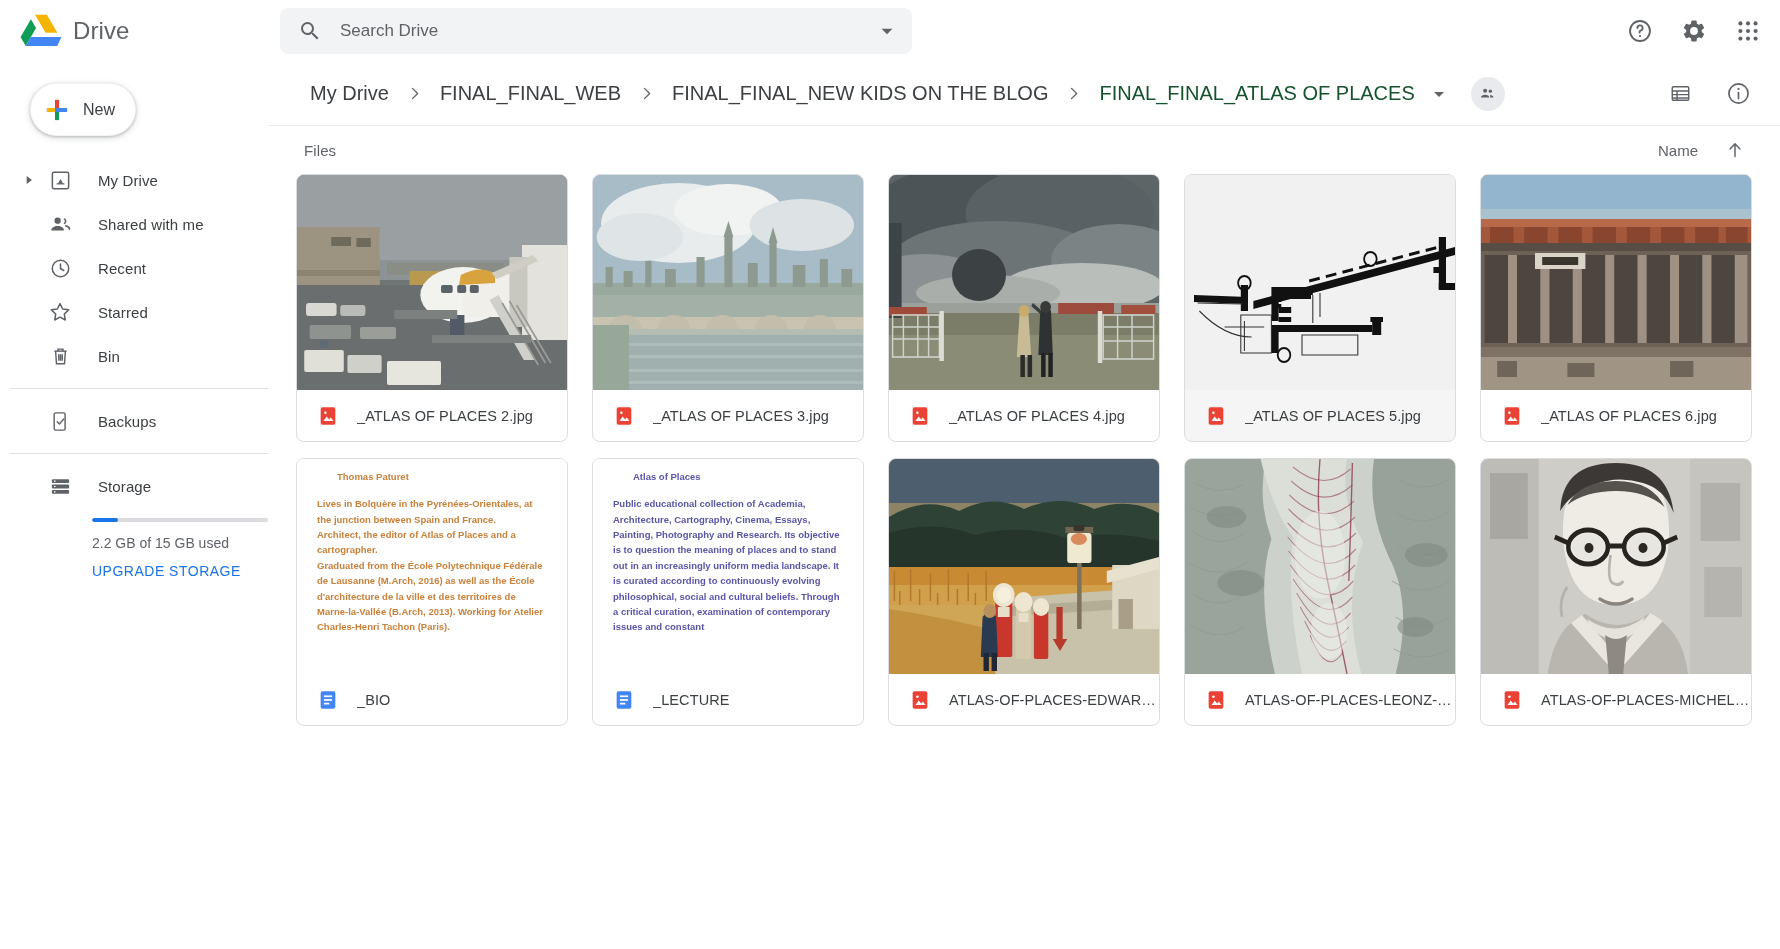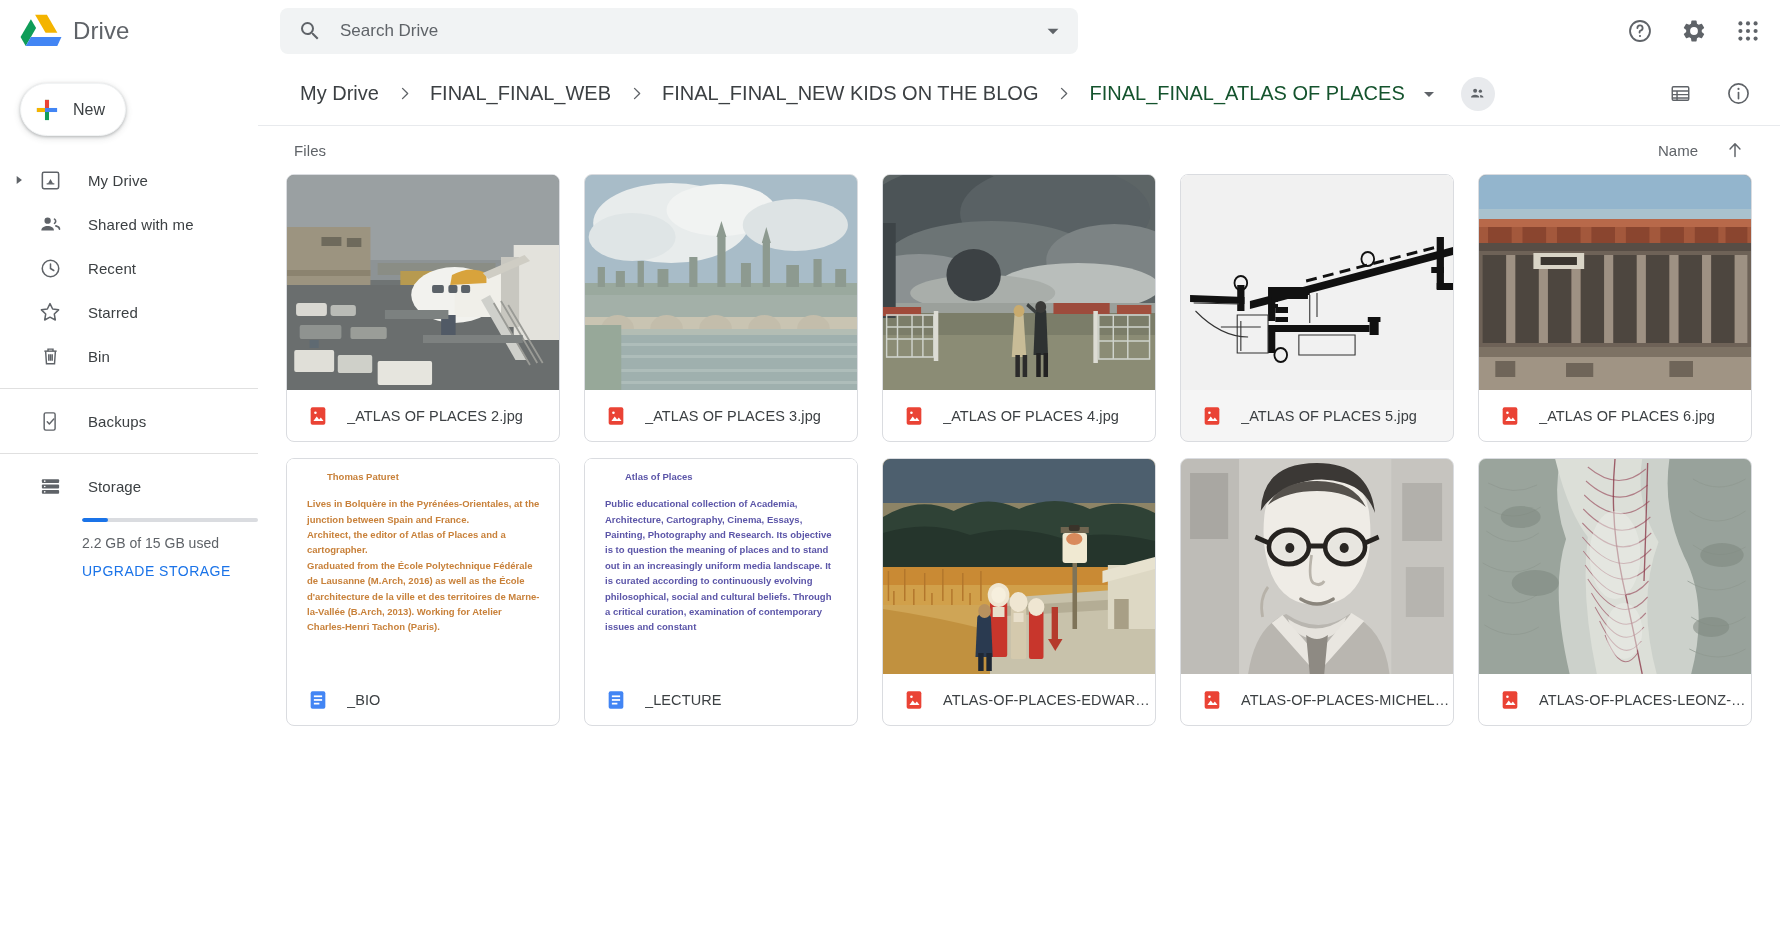--- a/index.html
+++ b/index.html
@@ -17,21 +17,21 @@
     display: flex;
     align-items: center;
     background: #fff;
     position: relative;
   }
   .brand { display: flex; align-items: center; padding-left: 18px; width: 258px; }
   .drive-logo { width: 46px; height: 40px; flex: 0 0 auto; }
   .brand-name { font-size: 24px; color: #5f6368; margin-left: 9px; letter-spacing: .1px; }
 
   .search-wrap {
-    width: 798px;
+    width: 632px;
     height: 46px;
     background: #f1f3f4;
     border-radius: 8px;
     display: flex;
     align-items: center;
     margin-left: 22px;
     padding: 0 8px 0 18px;
   }
   .search-icon { width: 24px; height: 24px; flex: 0 0 auto; }
   .search-input {
@@ -49,21 +49,21 @@
     position: absolute; right: 8px; top: 0; height: 62px;
     display: flex; align-items: center; gap: 6px;
   }
   .icon-btn {
     width: 48px; height: 48px; border-radius: 50%;
     display: flex; align-items: center; justify-content: center;
     cursor: pointer; border: 0; background: transparent;
   }
 
   
-  .body-row { display: flex; height: 887px; }
+  .body-row { display: flex; height: 887px; padding-left: 10px; }
 
   
   .sidebar { width: 258px; flex: 0 0 258px; padding-top: 8px; background:#fff; }
   .new-btn {
     margin: 13px 0 0 20px;
     width: 106px; height: 53px;
     border-radius: 27px;
     background: #fff;
     border: 1px solid #f1f3f4;
     box-shadow: 0 1px 3px rgba(60,64,67,.30), 0 2px 6px 1px rgba(60,64,67,.12);
@@ -569,49 +569,49 @@
                   <path d="M7 17.5l3.6-5 2.6 3.4 1.9-2.3 2.9 3.9z" fill="#fff"></path>
                   <circle cx="9.2" cy="8.4" r="1.4" fill="#fff"></circle>
                 </svg>
               </span>
               <span class="fname">ATLAS-OF-PLACES-EDWAR…</span>
             </div>
           </div>
           <div class="card">
             <div class="thumb">
               <svg width="100%" height="100%" viewBox="0 0 300 215" preserveAspectRatio="none">
+                <use href="#art-topographic-relief-map" x="0" y="0" width="300" height="215"></use>
+              </svg>
+            </div>
+            <div class="card-foot">
+              <span class="ftype">
+                <svg viewBox="0 0 24 24" width="22" height="22">
+                  <rect x="4" y="2.5" width="16" height="19" rx="2" fill="#ea4335"></rect>
+                  <path d="M7 17.5l3.6-5 2.6 3.4 1.9-2.3 2.9 3.9z" fill="#fff"></path>
+                  <circle cx="9.2" cy="8.4" r="1.4" fill="#fff"></circle>
+                </svg>
+              </span>
+              <span class="fname">ATLAS-OF-PLACES-LEONZ-…</span>
+            </div>
+          </div>
+          <div class="card">
+            <div class="thumb">
+              <svg width="100%" height="100%" viewBox="0 0 300 215" preserveAspectRatio="none">
                 <use href="#art-portrait-man-glasses-bw-photo" x="0" y="0" width="300" height="215"></use>
               </svg>
             </div>
             <div class="card-foot">
               <span class="ftype">
                 <svg viewBox="0 0 24 24" width="22" height="22">
                   <rect x="4" y="2.5" width="16" height="19" rx="2" fill="#ea4335"></rect>
                   <path d="M7 17.5l3.6-5 2.6 3.4 1.9-2.3 2.9 3.9z" fill="#fff"></path>
                   <circle cx="9.2" cy="8.4" r="1.4" fill="#fff"></circle>
                 </svg>
               </span>
               <span class="fname">ATLAS-OF-PLACES-MICHEL…</span>
-            </div>
-          </div>
-          <div class="card">
-            <div class="thumb">
-              <svg width="100%" height="100%" viewBox="0 0 300 215" preserveAspectRatio="none">
-                <use href="#art-topographic-relief-map" x="0" y="0" width="300" height="215"></use>
-              </svg>
-            </div>
-            <div class="card-foot">
-              <span class="ftype">
-                <svg viewBox="0 0 24 24" width="22" height="22">
-                  <rect x="4" y="2.5" width="16" height="19" rx="2" fill="#ea4335"></rect>
-                  <path d="M7 17.5l3.6-5 2.6 3.4 1.9-2.3 2.9 3.9z" fill="#fff"></path>
-                  <circle cx="9.2" cy="8.4" r="1.4" fill="#fff"></circle>
-                </svg>
-              </span>
-              <span class="fname">ATLAS-OF-PLACES-LEONZ-…</span>
             </div>
           </div>
         </div>
     </div>
 
   </div>
 </div>
 
 <svg width="0" height="0" style="position:absolute">
     <defs>

